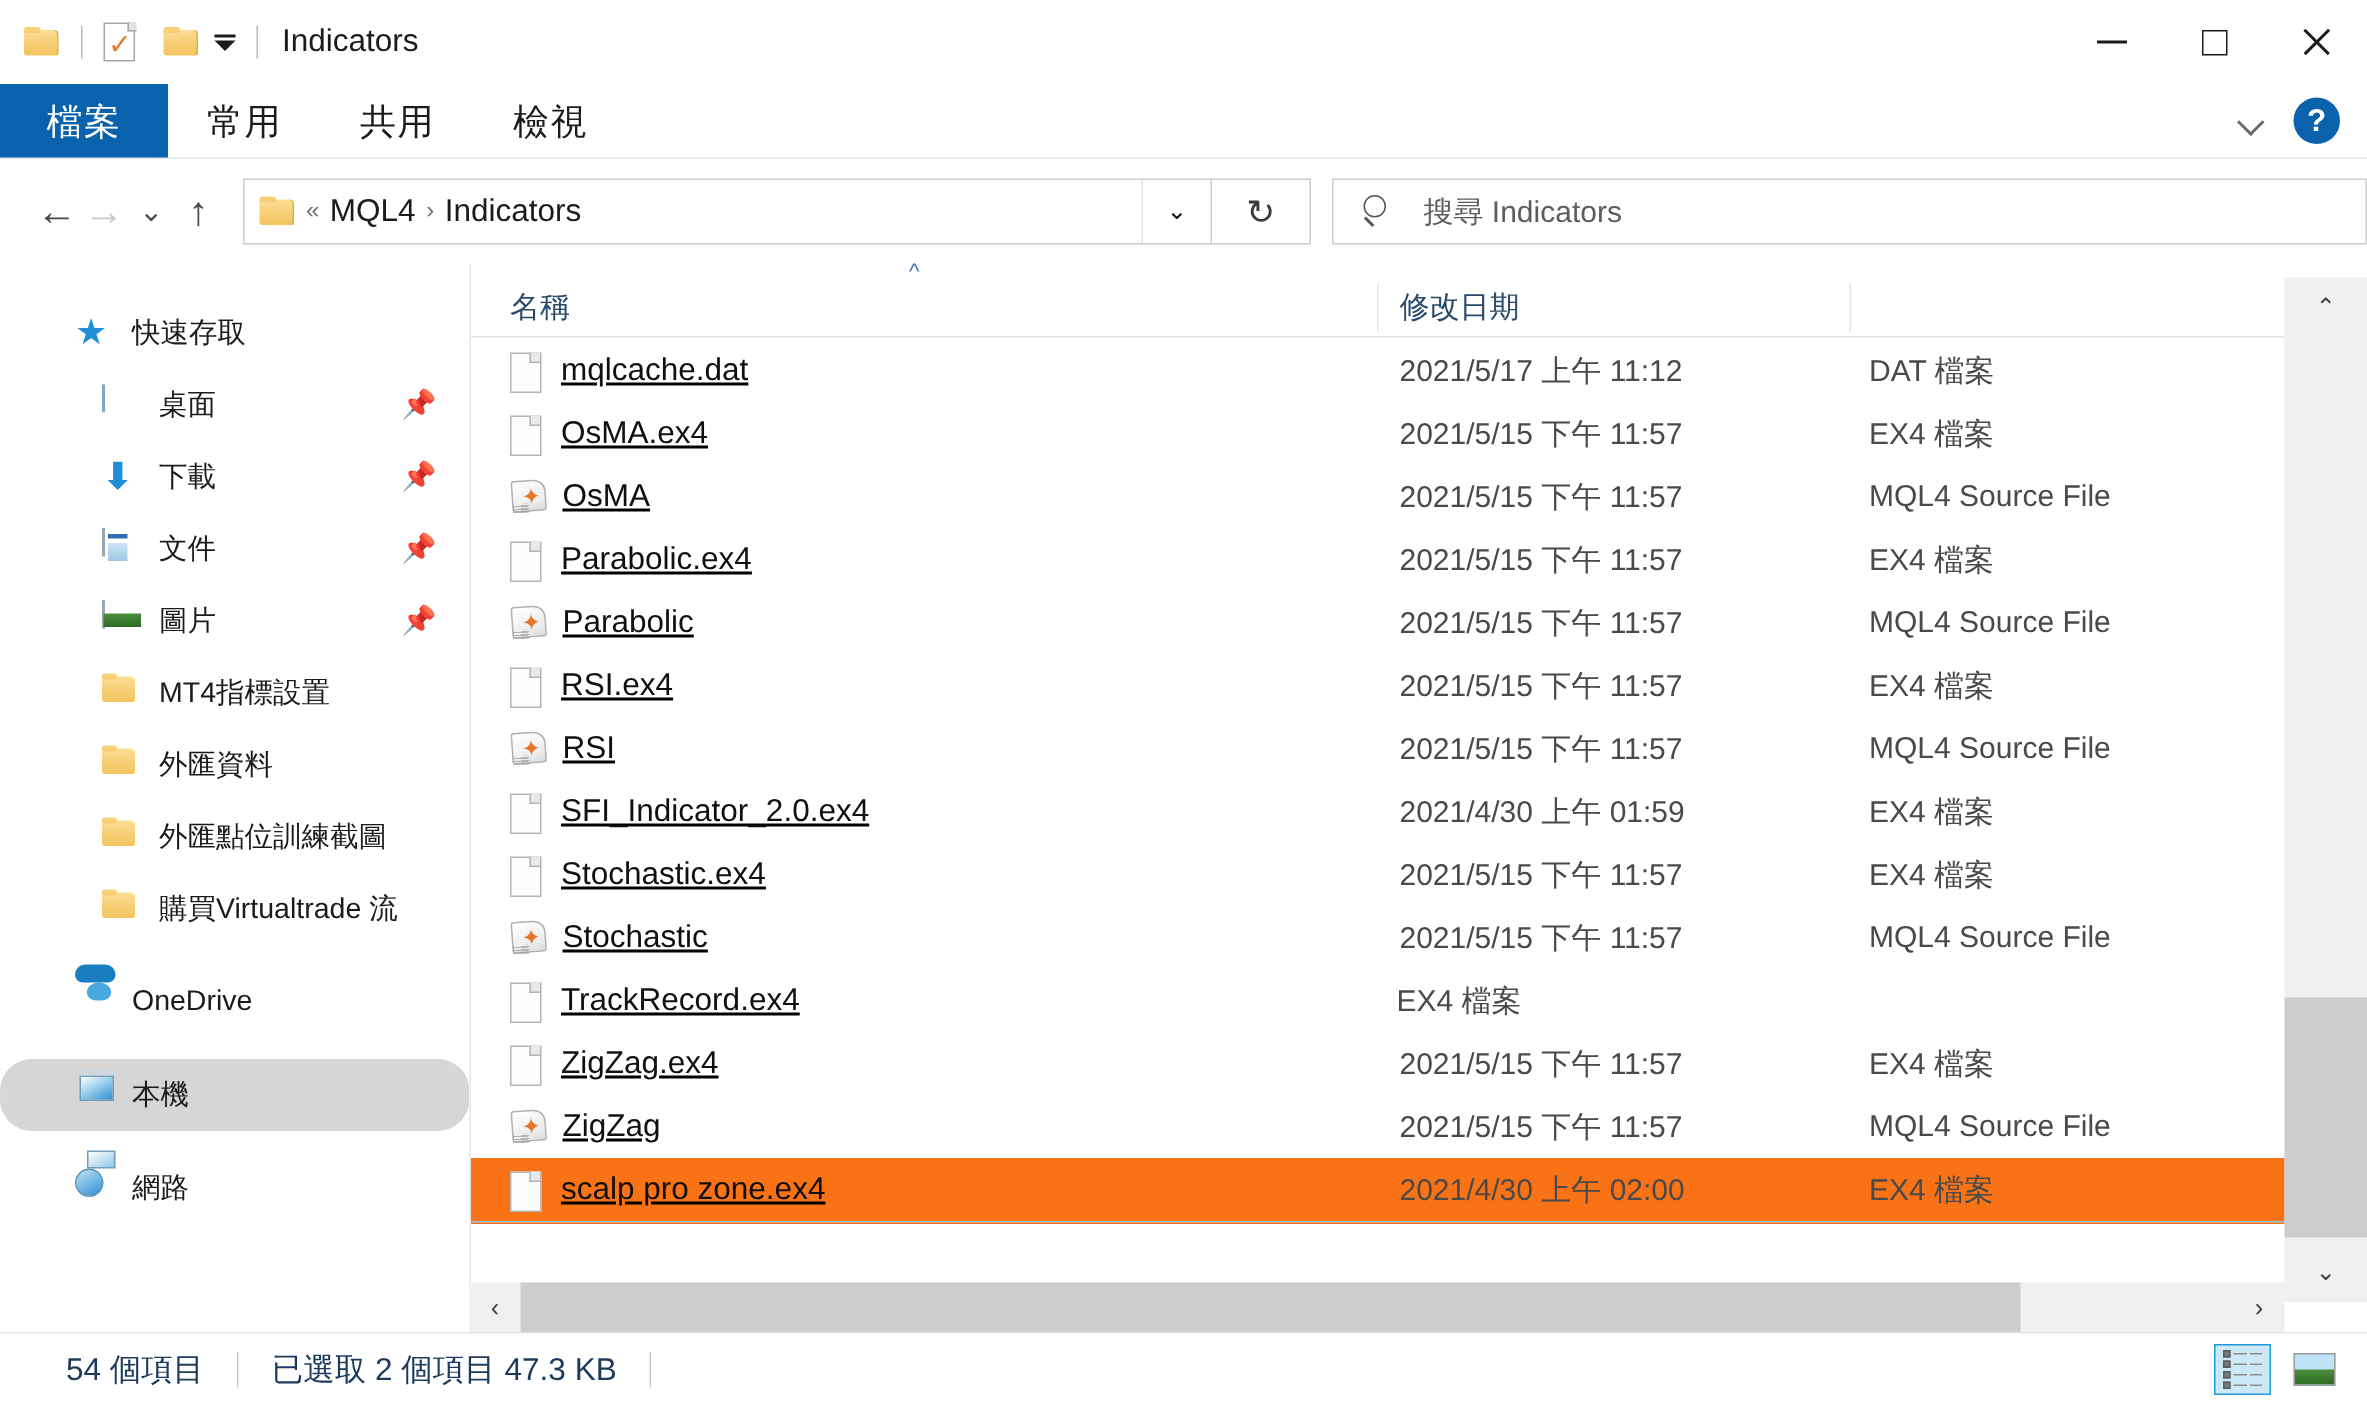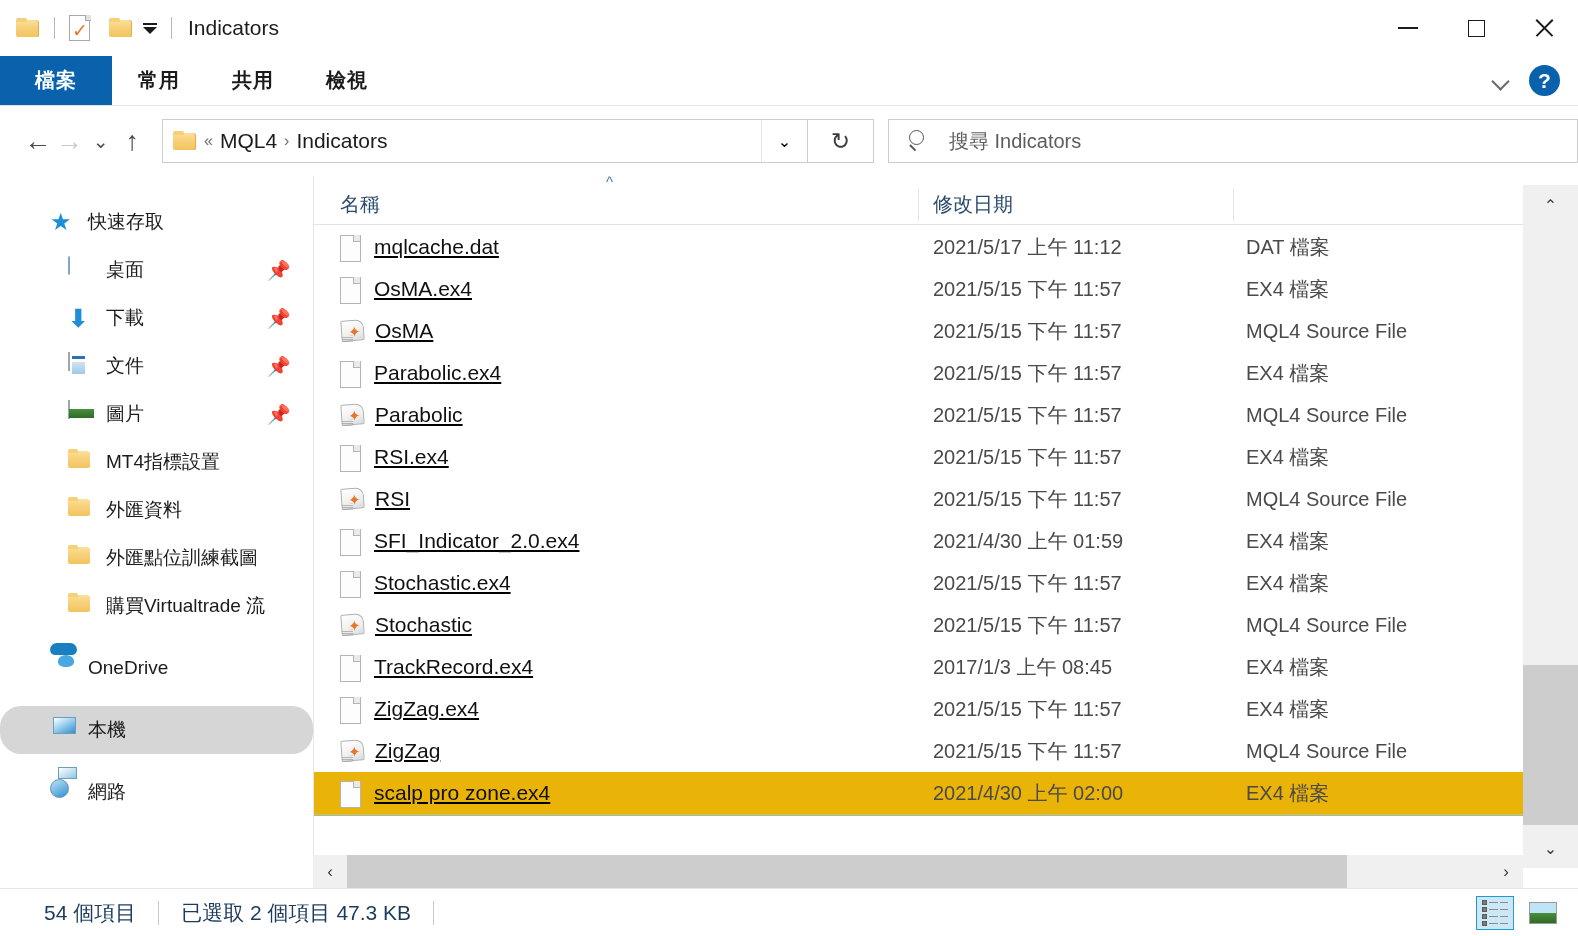--- a/index.html
+++ b/index.html
@@ -71,23 +71,22 @@
   .wb-close::after{ transform: rotate(-45deg); }
 
   
   .ribbon {
     position:absolute; left:0; top:56px; width:1578px; height:50px;
     background:#ffffff; border-bottom:1px solid #e4e4e4;
     display:flex; align-items:stretch;
   }
   .tab {
     display:flex; align-items:center; justify-content:center;
-    font-size: 20px; color:#1b1b1b; padding: 0 26px; cursor:default;
+    font-size: 24px; color:#1b1b1b; padding: 0 26px; cursor:default;
     letter-spacing: 1px;
-    font-weight: bold;
   }
   .tab.file {
     background:#0a62ad; color:#ffffff; min-width: 112px; padding: 0 22px;
   }
   .ribbon-right { margin-left:auto; display:flex; align-items:center; padding-right: 18px; gap: 18px;}
   .chev-down {
     width:19px; height:19px; position:relative;
   }
   .chev-down::before{
     content:""; position:absolute; left:2px; top:4px; width:11px; height:11px;
@@ -270,21 +269,21 @@
   .colhead-right {
     position:absolute; right:0; top:0; width: 55px; height:40px;
     display:flex; align-items:center; justify-content:center;
     background:#f0f0f0; color:#3d3d3d; font-size:16px;
   }
 
   .rows { position:absolute; left:0; top:50px; width:1210px; height:590px; overflow:hidden; }
   .row {
     height: 42px; display:flex; align-items:center; width: 1210px;
   }
-  .row.sel { background:#eab308; }
+  .row.sel { background:#f97316; }
   .row.sel + .row.sel { border-top:1px solid #8fc7ea; }
   .fname { width: 605px; display:flex; align-items:center; padding-left: 26px; text-decoration: underline; }
   .fdate { width: 315px; font-size: 20px; color:#4a4a4a; padding-left: 14px; }
   .ftype { width: 290px; font-size: 20px; color:#4a4a4a; padding-left: 12px; }
   .fname-txt { font-size: 21px; color:#101010; white-space:nowrap; }
 
   .ico-file {
     width: 20px; height: 25px; position:relative; margin-right: 14px; flex:none;
   }
   .ico-file::before{
@@ -629,21 +628,20 @@
               <span class="fname-txt">Stochastic</span>
             </div>
             <div class="fdate">2021/5/15 下午 11:57</div>
             <div class="ftype">MQL4 Source File</div>
           </div>
           <div class="row">
             <div class="fname">
               <span class="ico-file"></span>
               <span class="fname-txt">TrackRecord.ex4</span>
             </div>
-            <div class="fdate">2017/1/3 上午 08:45</div>
             <div class="ftype">EX4 檔案</div>
           </div>
           <div class="row">
             <div class="fname">
               <span class="ico-file"></span>
               <span class="fname-txt">ZigZag.ex4</span>
             </div>
             <div class="fdate">2021/5/15 下午 11:57</div>
             <div class="ftype">EX4 檔案</div>
           </div>

